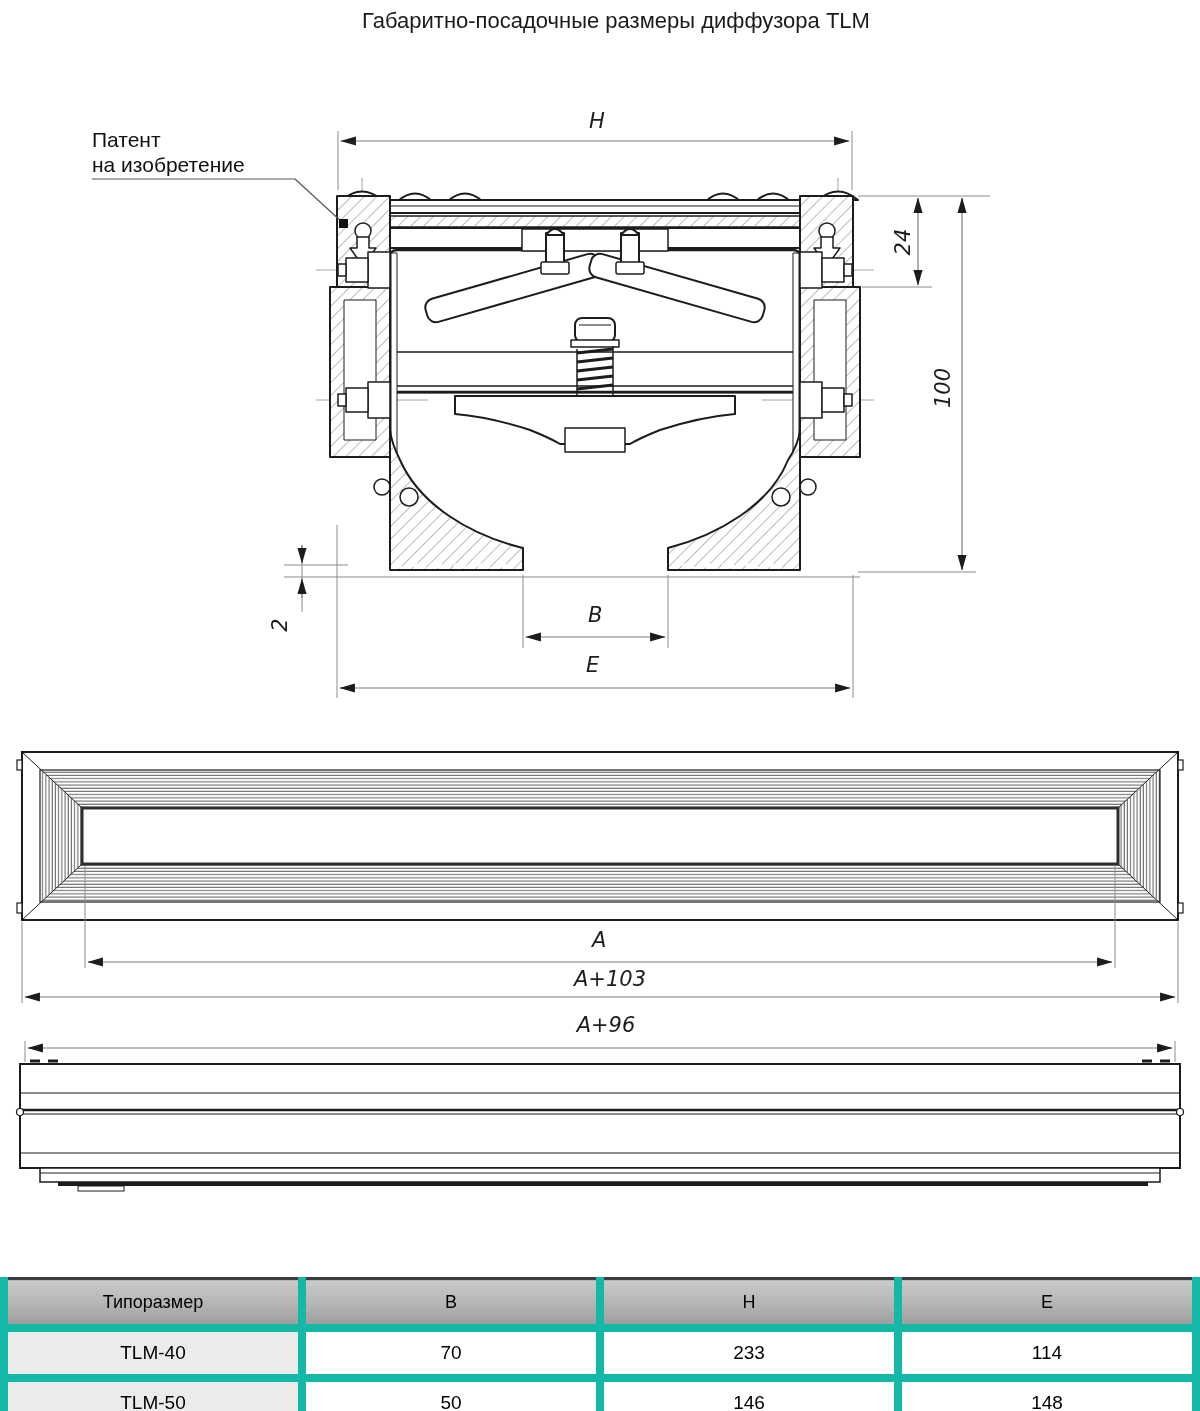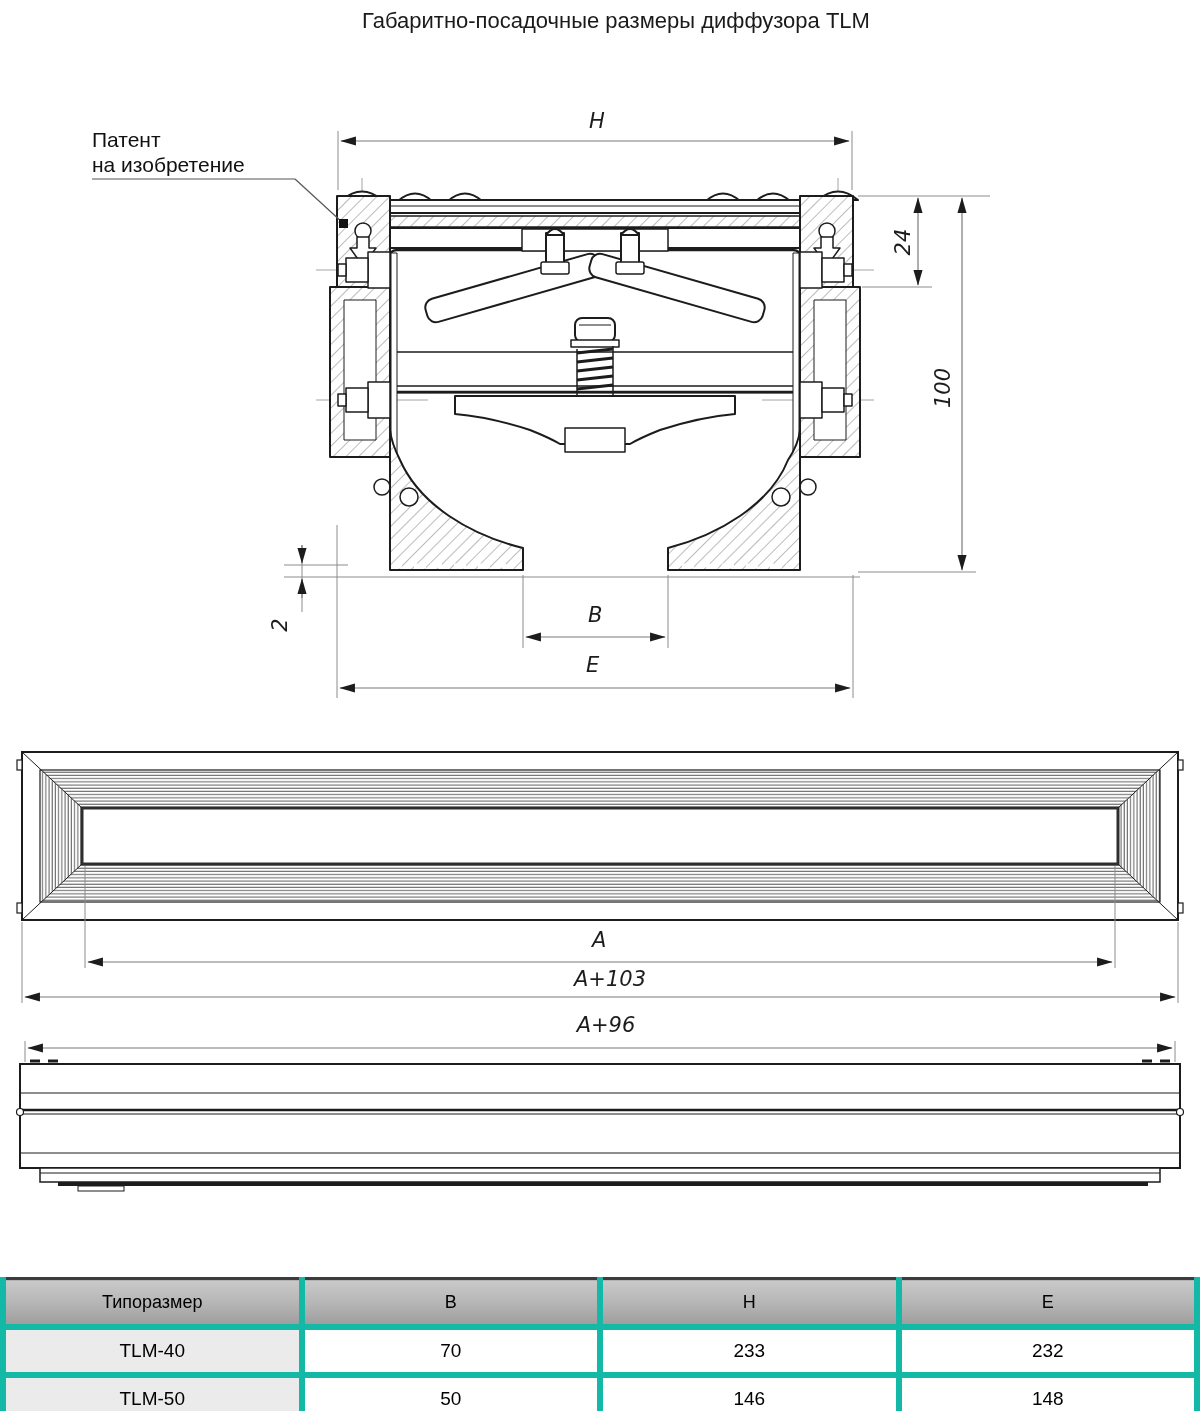--- a/index.html
+++ b/index.html
@@ -5,21 +5,21 @@
   html,body{margin:0;padding:0;background:#fff;}
   #page{position:relative;width:1200px;height:1411px;background:#fff;overflow:hidden;
         font-family:"Liberation Sans", sans-serif;color:#1a1a1a;}
   #title{position:absolute;top:6px;left:16px;width:100%;text-align:center;
          font-size:22px;line-height:30px;font-weight:500;color:#1a1a1a;}
   svg{position:absolute;top:0;left:0;}
   .dimlabel{font-family:"DejaVu Sans", sans-serif;font-style:italic;font-size:21px;fill:#1c1c1c;}
   .callout{font-family:"Liberation Sans", sans-serif;font-size:21px;fill:#111;}
   #specs{position:absolute;top:1277px;left:0;width:1200px;border-collapse:collapse;
          table-layout:fixed;font-size:18px;color:#000;}
-  #specs td{border:6px solid #14b8a6;text-align:center;vertical-align:middle;height:40px;}
+  #specs td{border:8px solid #14b8a6;text-align:center;vertical-align:middle;height:40px;}
   #specs tr.hdr td{height:42px;background:linear-gradient(180deg,#c9c9c9 0%,#b4b4b4 55%,#9d9d9d 100%);
          border-top:3px solid #3c3c3c;border-bottom:3px solid #3c3c3c;font-size:18px;}
   #specs td.labelcol{background:#ebebeb;}
   #specs tr.data td{font-size:19px;}
 </style>
 </head>
 <body>
 
 <div id="page">
 
@@ -254,21 +254,21 @@
         <tr class="hdr">
       <td class="labelcol">Типоразмер</td>
       <td>B</td>
       <td>H</td>
       <td>E</td>
     </tr>
     <tr class="data">
       <td class="labelcol">TLM-40</td>
       <td>70</td>
       <td>233</td>
-      <td>232</td>
+      <td>114</td>
     </tr>
     <tr class="data">
       <td class="labelcol">TLM-50</td>
       <td>50</td>
       <td>146</td>
       <td>148</td>
     </tr>
   </tbody>
     </table>
 </div>

